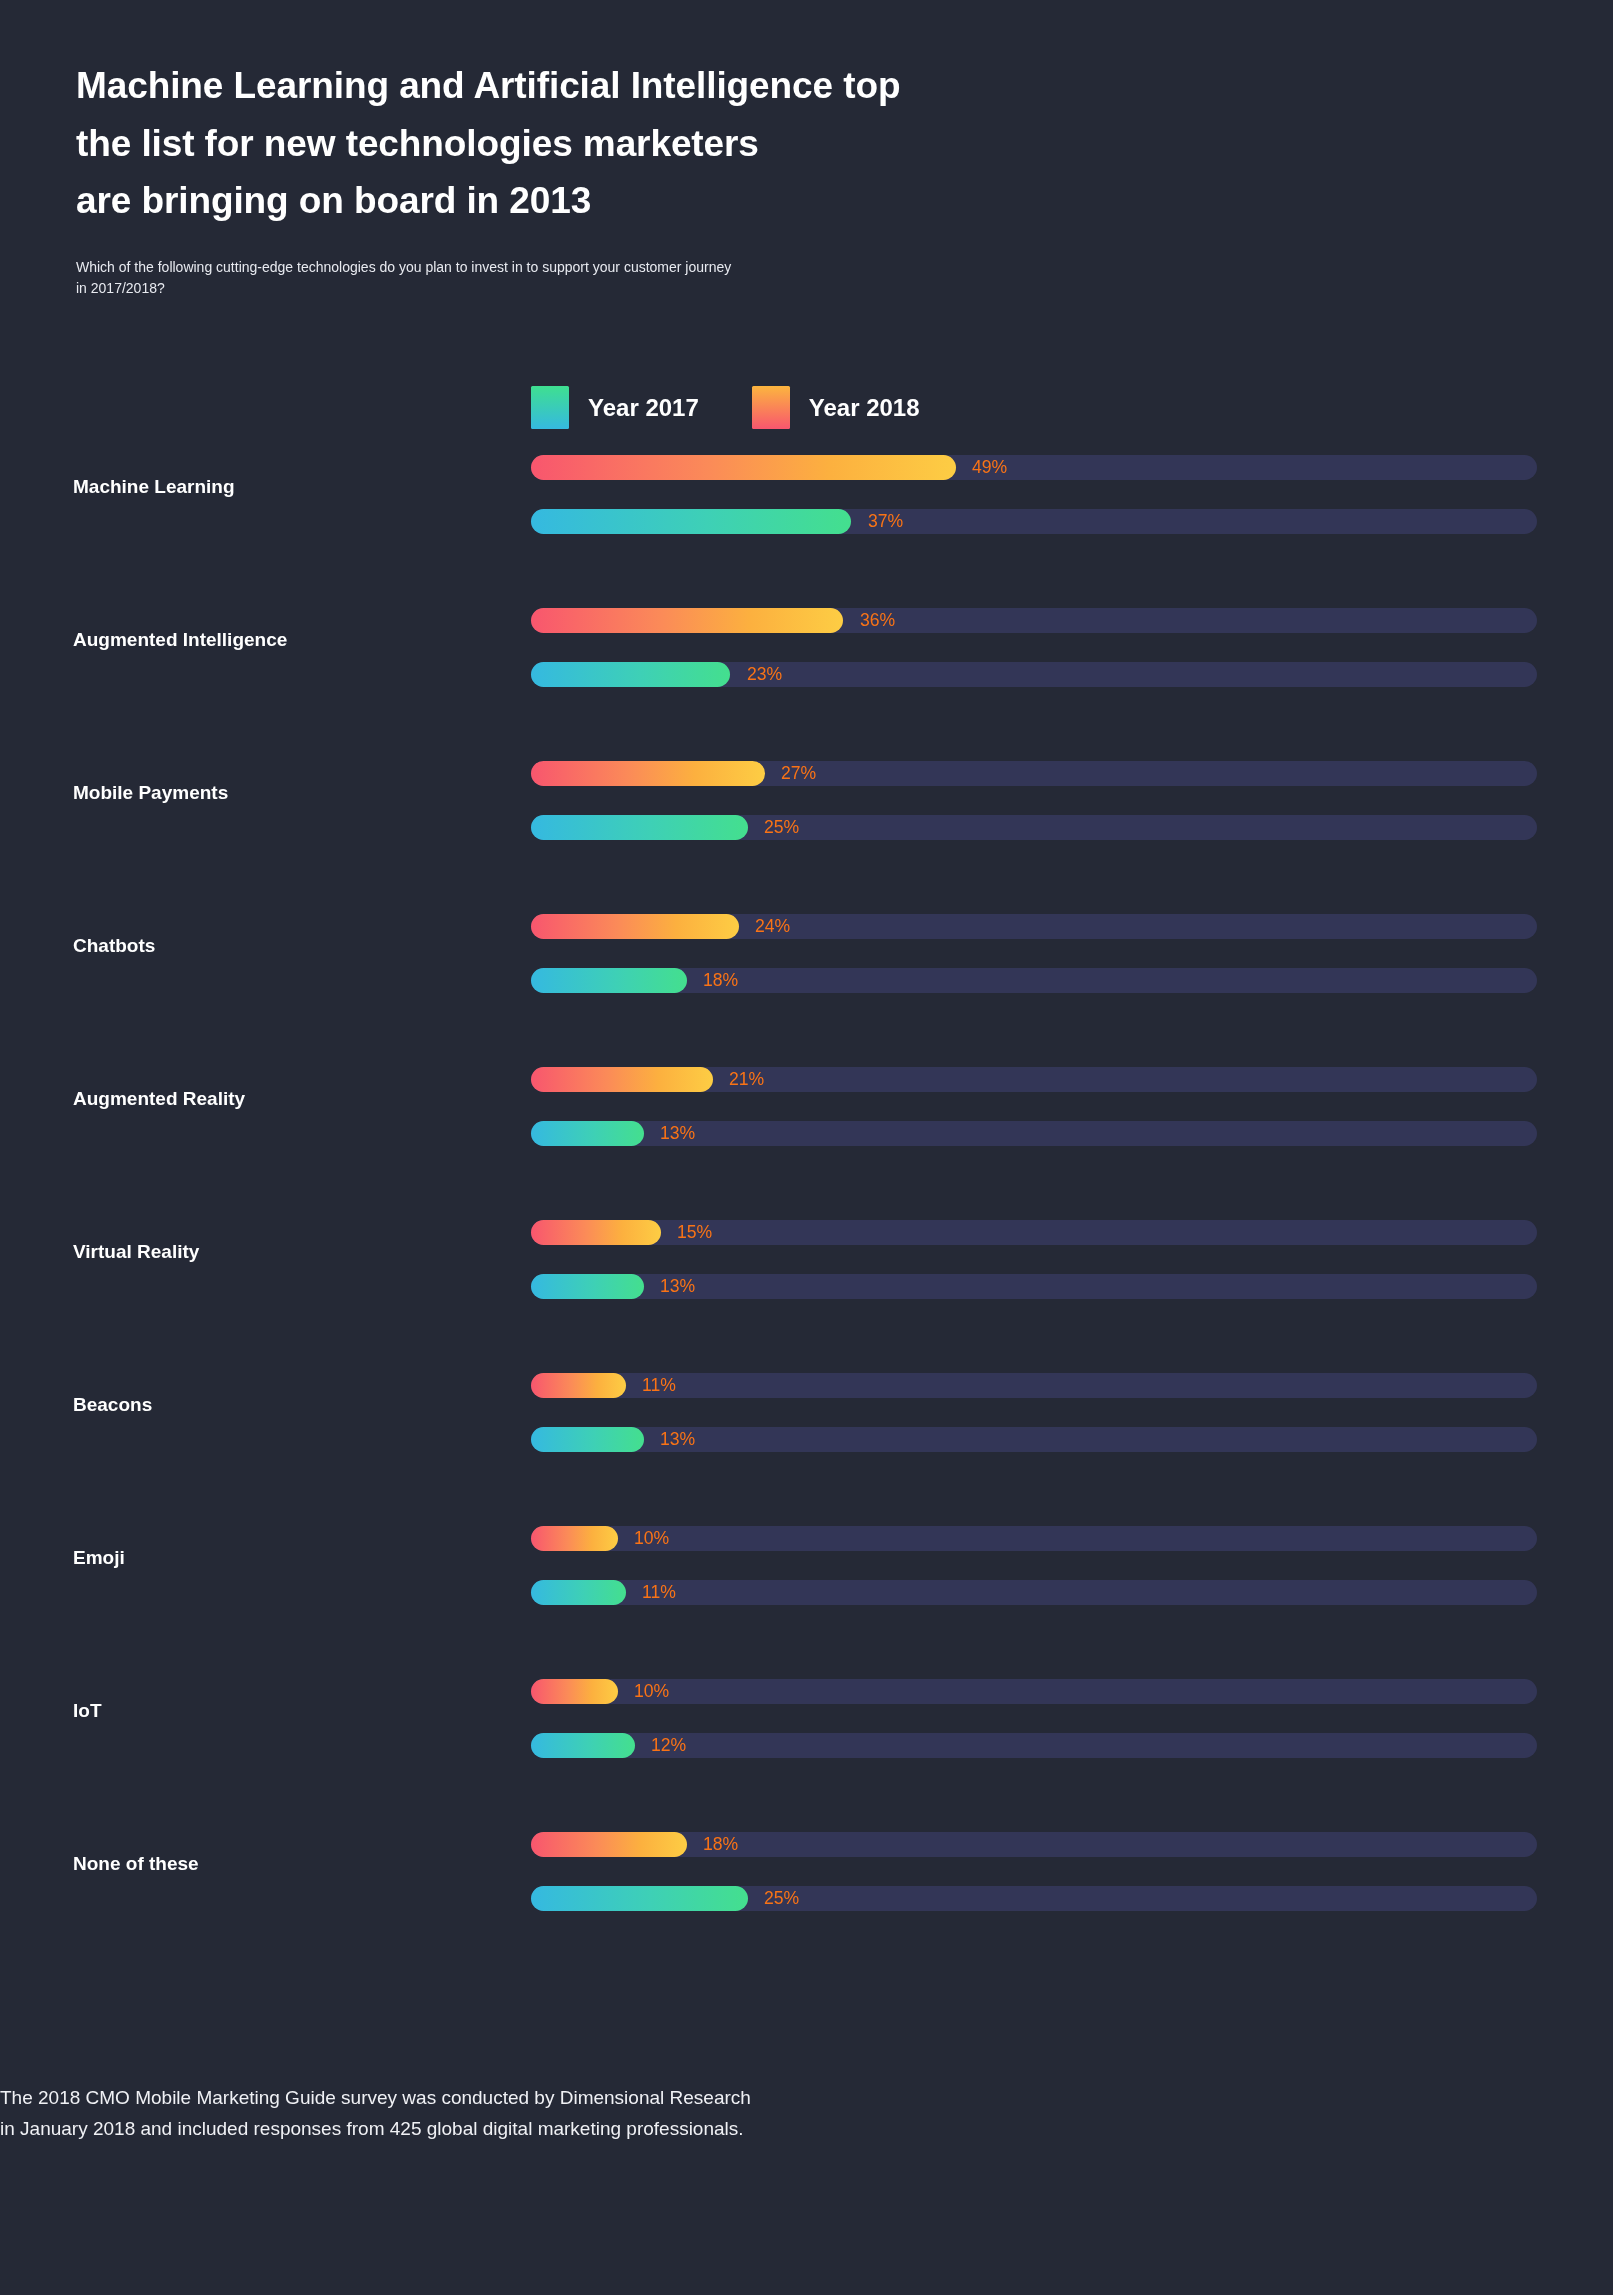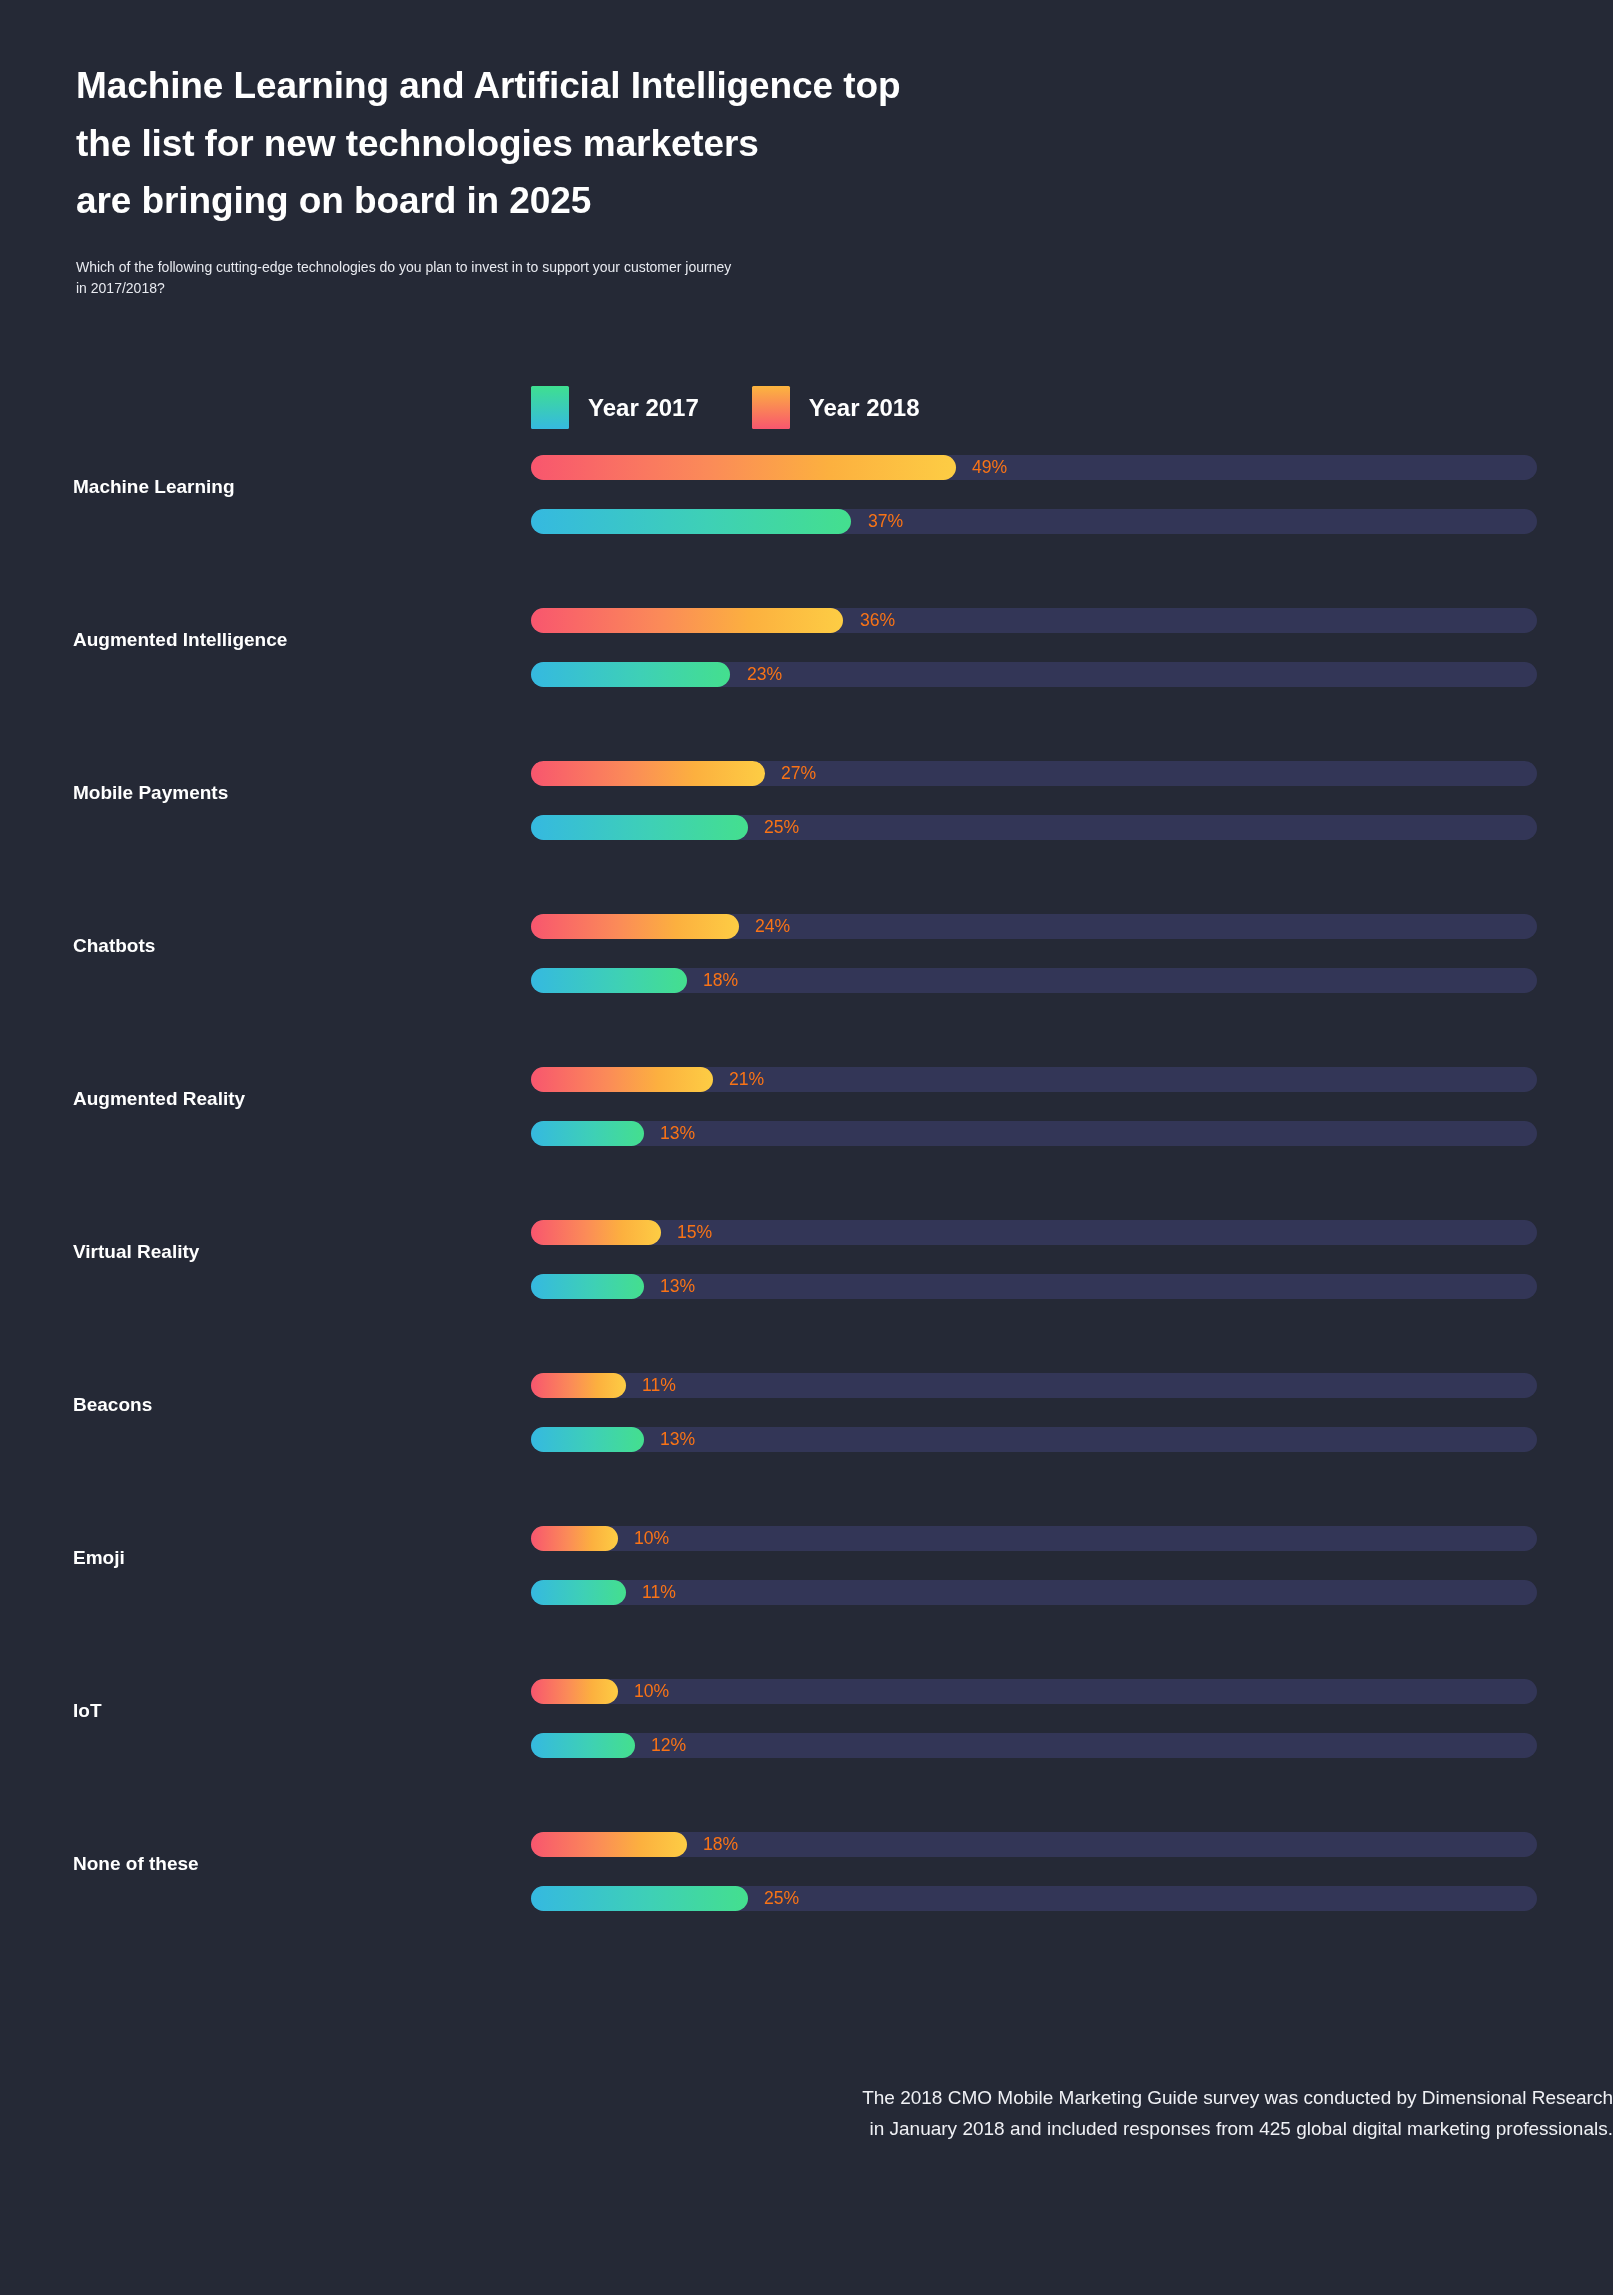--- a/index.html
+++ b/index.html
@@ -147,37 +147,37 @@
     line-height: 23.5px;
     white-space: nowrap;
   }
 
   
   .footer {
     position: absolute;
     left: 0;
     top: 2083px;
     width: 1613px;
-    text-align: right;
+    text-align: left;
     font-size: 19px;
     line-height: 1.62;
     color: #f0f1f5;
   }
   .footer span { display: block; }
 </style>
 </head>
 <body>
 
 <div class="page">
 
   <div class="header">
     <h1 class="title">
       <span>Machine Learning and Artificial Intelligence top</span>
       <span>the list for new technologies marketers</span>
-      <span>are bringing on board in 2025</span>
+      <span>are bringing on board in 2013</span>
     </h1>
     <p class="subtitle">
       <span>Which of the following cutting-edge technologies do you plan to invest in to support your customer journey</span>
       <span>in 2017/2018?</span>
     </p>
   </div>
 
   <div class="legend">
     <div class="legend-item">
       <span class="legend-swatch y2017"></span>

